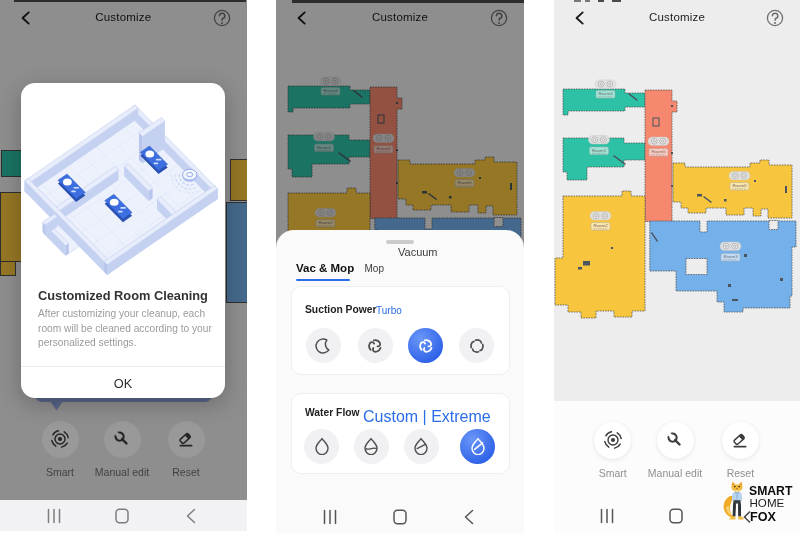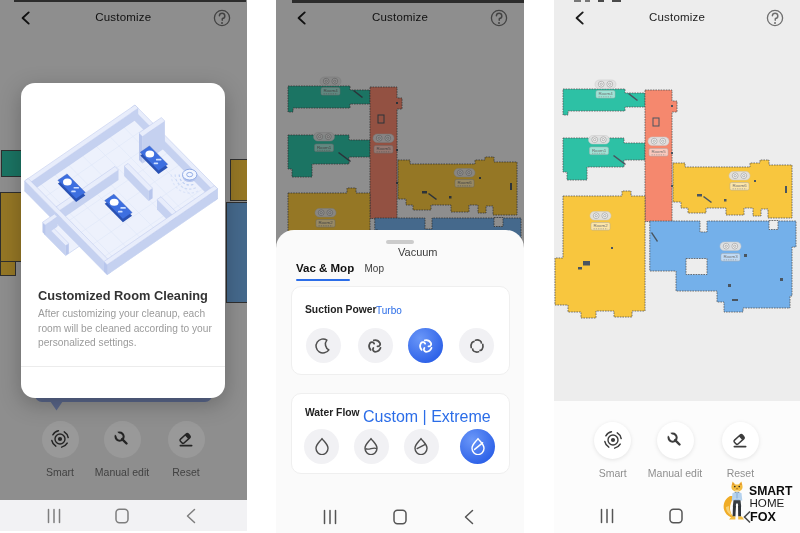--- a/index.html
+++ b/index.html
@@ -350,20 +350,21 @@
 <ellipse cx="168.7" cy="83.6" rx="3" ry="2.2" fill="none" stroke="#7e9ce0" stroke-width="0.8"></ellipse>
 </g>
       </svg>
 
 <div class="abs" style="left:38px;top:307px;width:178px;font-size:10.2px;line-height:14.6px;color:#9b9b9b">After customizing your cleanup, each room will be cleaned according to your personalized settings.</div>
 
 <div class="abs" style="left:38px;top:288px;width:180px;font-size:12.8px;font-weight:700;color:#333333">Customized Room Cleaning</div>
 
 <div class="abs" style="left:21px;top:366px;width:204px;height:1px;background:#ececec"></div>
 
+<div class="abs" style="left:21px;top:376px;width:204px;text-align:center;font-size:12.8px;font-weight:500;color:#2e2e2e">OK</div>
 </div>
 
 <div class="panel" style="left:276px;width:248px">
 
 <div class="abs" style="left:16px;top:0;width:232px;height:2.5px;background:#4a4a4a"></div>
 
   <svg class="abs" style="left:14px;top:8px" width="22" height="20" viewBox="-11 -10 11 20">
         <use href="#ic-back2" x="-5" color="#1c1c1c"></use>
       </svg>
 

